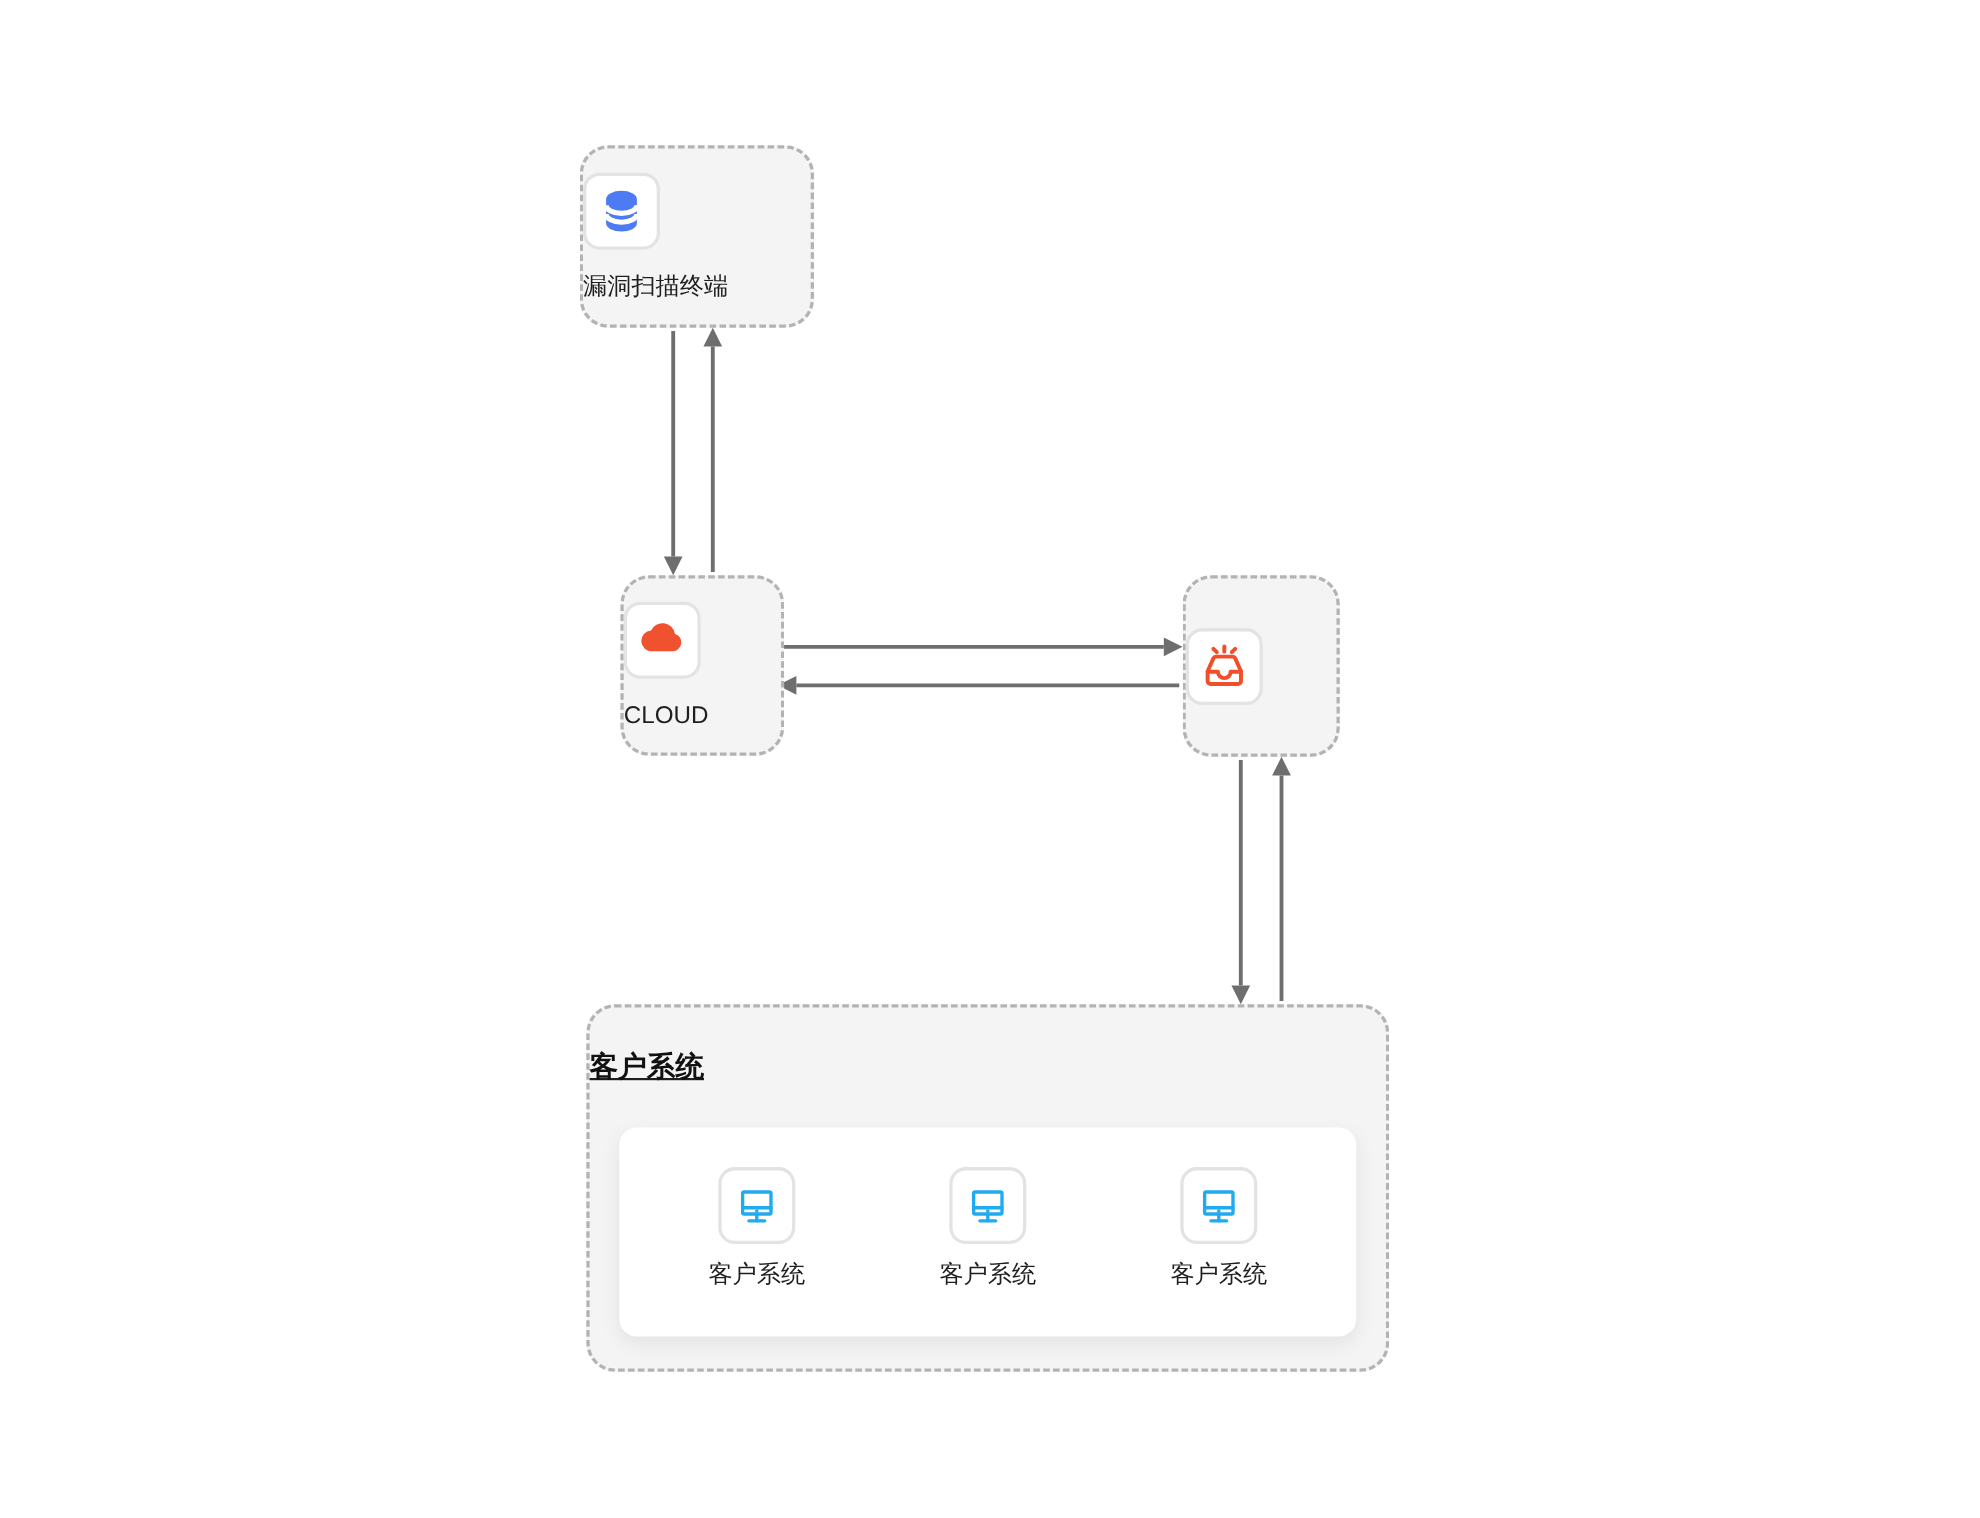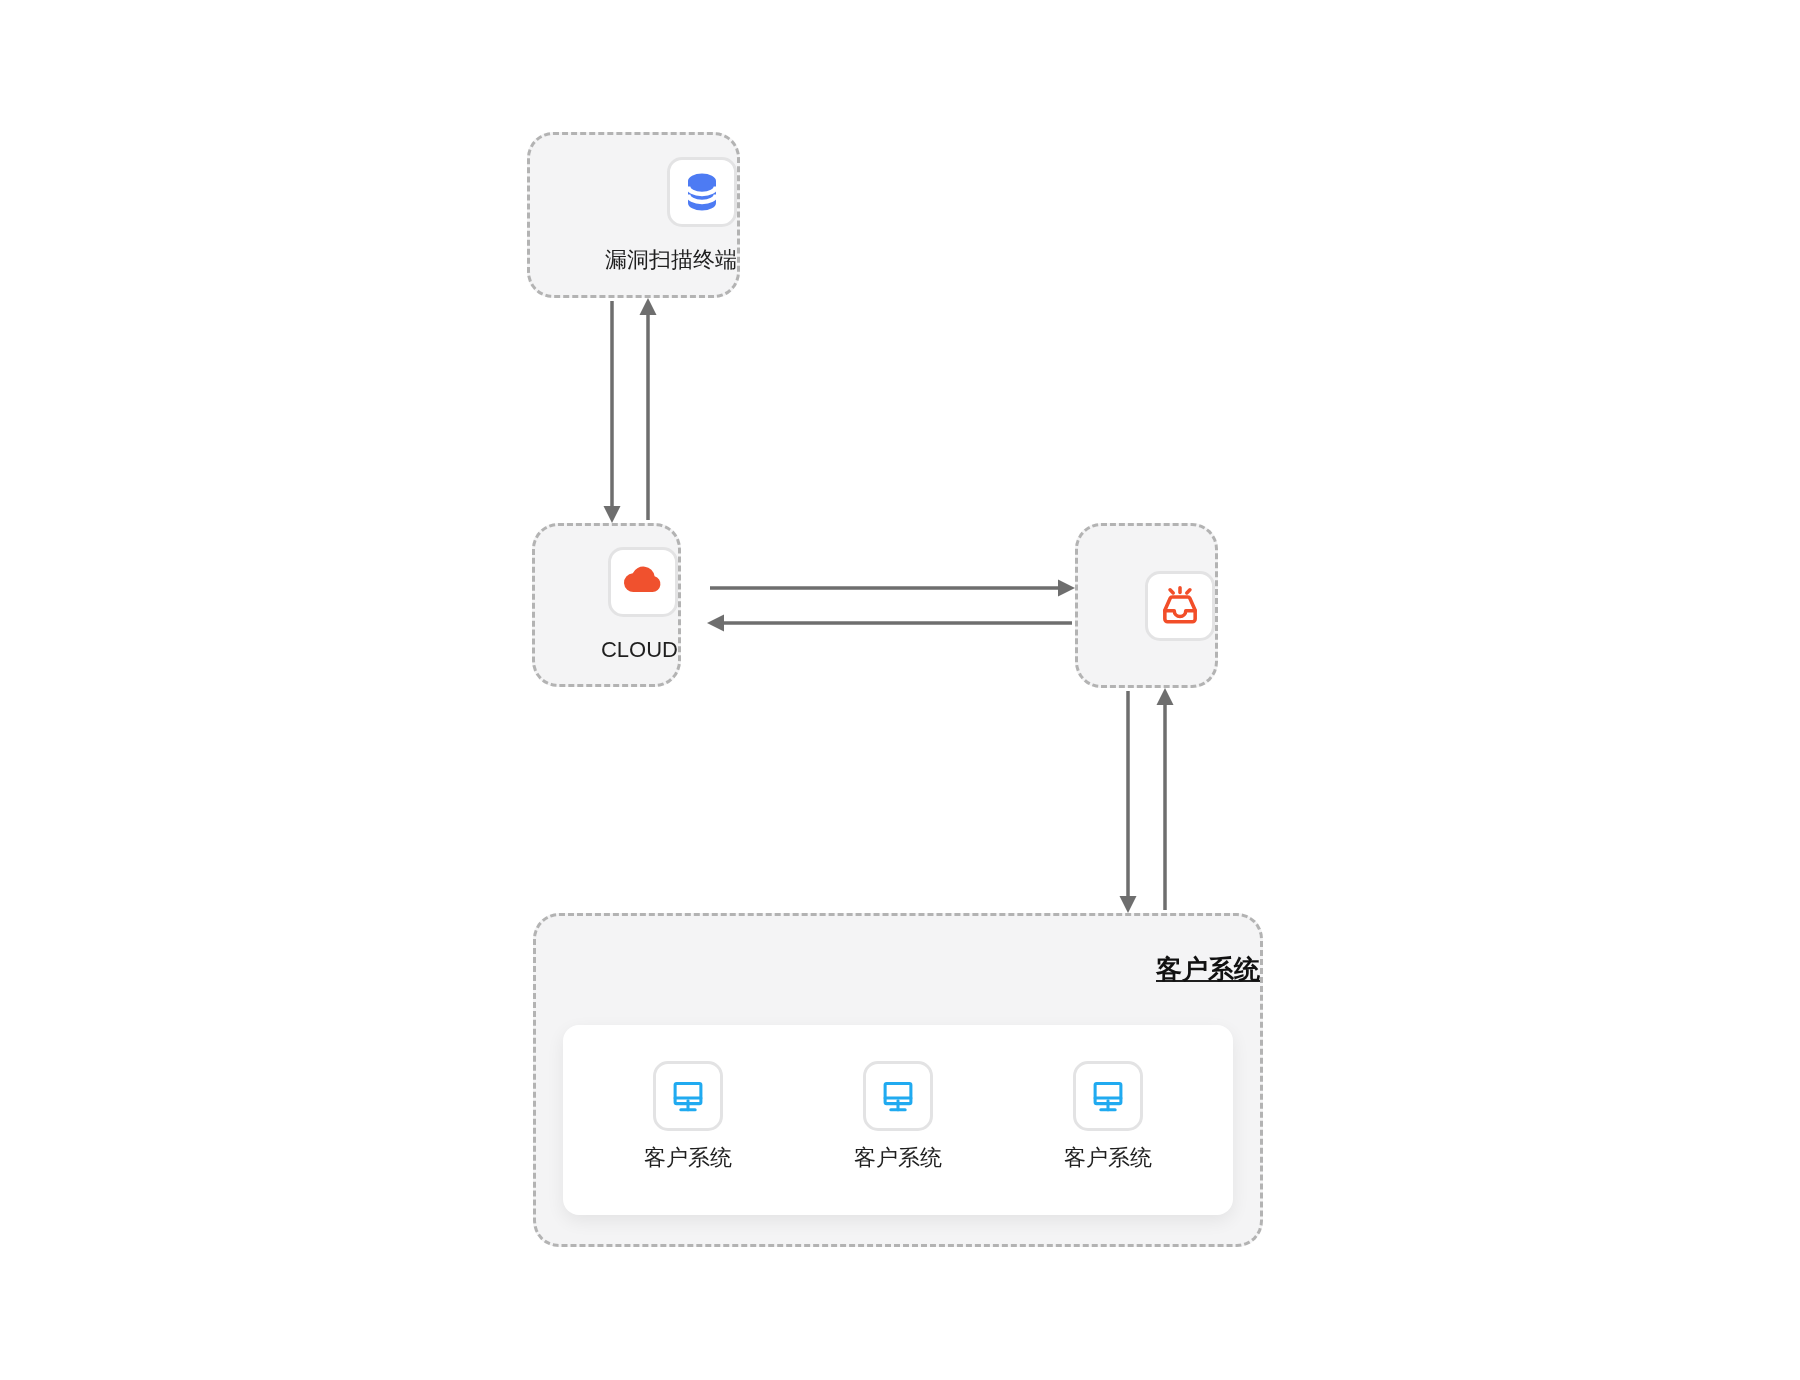--- a/index.html
+++ b/index.html
@@ -11,40 +11,40 @@
   }
   .canvas { position: absolute; inset: 0; }
 
   
   .dnode {
     position: absolute;
     background: var(--node-bg, #f4f4f5);
     border: 3px dashed var(--node-border, #b3b3b3);
     border-radius: 26px;
     display: flex; flex-direction: column;
-    align-items: flex-end; justify-content: center;
+    align-items: flex-start; justify-content: center;
   }
 
   .icon-box {
     width: 70px; height: 70px;
     background: #ffffff;
     border: 3px solid var(--box-border, #e3e3e4);
     border-radius: 15px;
     display: flex; align-items: center; justify-content: center;
     flex: none;
   }
 
   .node-label {
     font-size: 22px; line-height: 1.2; color: var(--text, #1f1f1f);
     margin-top: 20px; text-align: center; white-space: nowrap;
   }
 
   
   .node-scanner { left: 527px; top: 132px; width: 213px; height: 166px; }
-  .node-cloud   { left: 532px; top: 523px; width: 149px; height: 164px; }
+  .node-cloud   { left: 564px; top: 523px; width: 149px; height: 164px; }
   .node-inbox   { left: 1075px; top: 523px; width: 143px; height: 165px; }
 
   
   .group-customer { left: 533px; top: 913px; width: 730px; height: 334px;
                     justify-content: flex-start; text-decoration: underline; }
   .group-title {
     margin-top: 36px; font-size: 26px; font-weight: bold;
     color: #111111; text-align: center;
   }
   .group-card {

